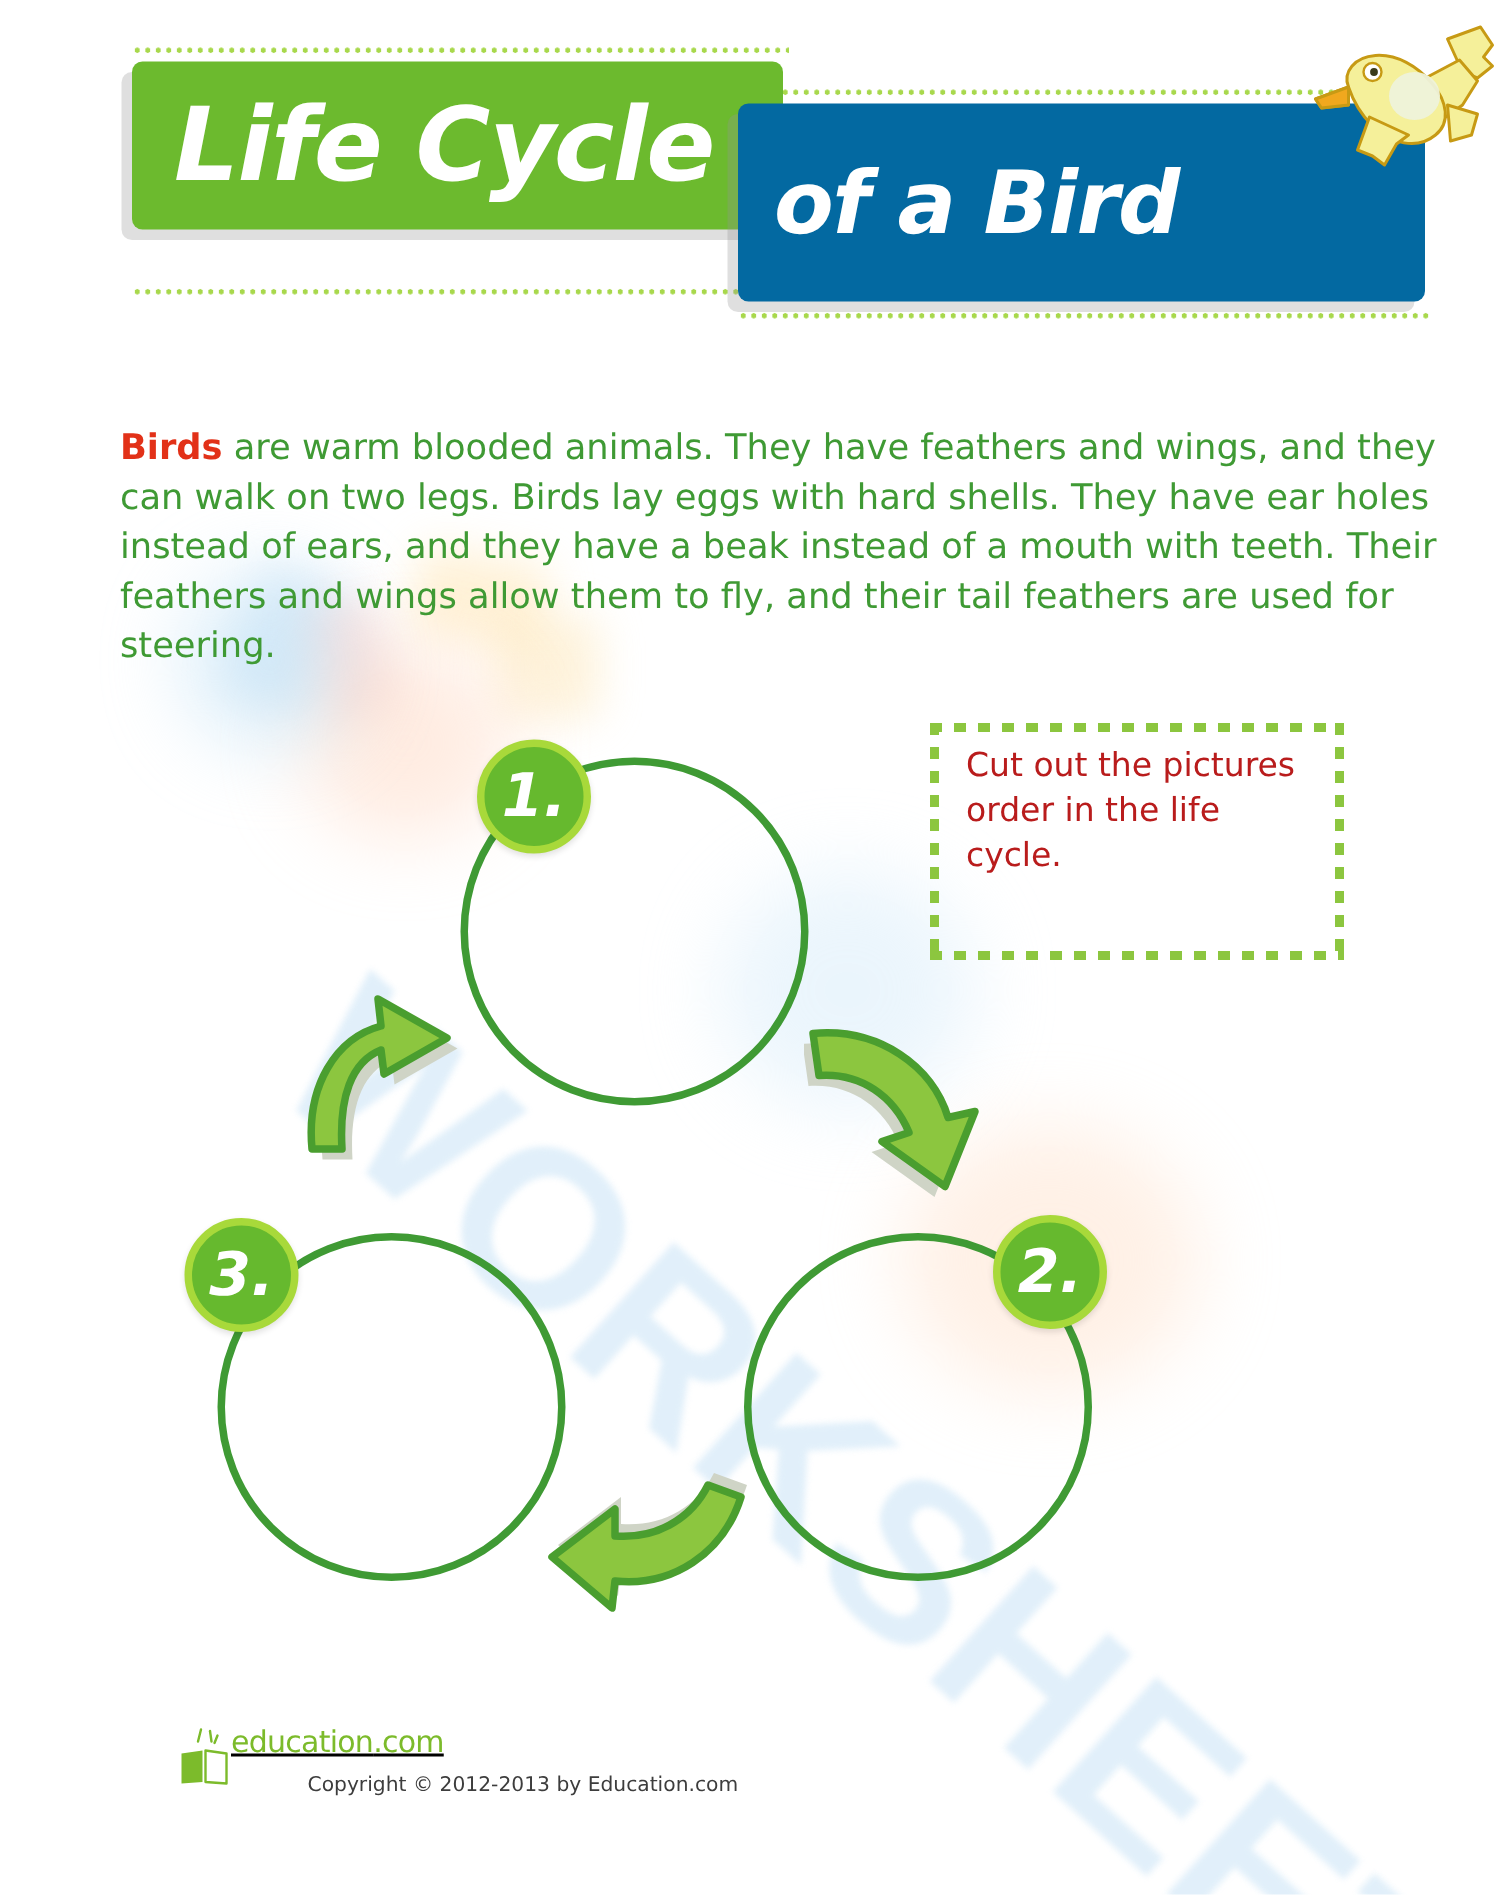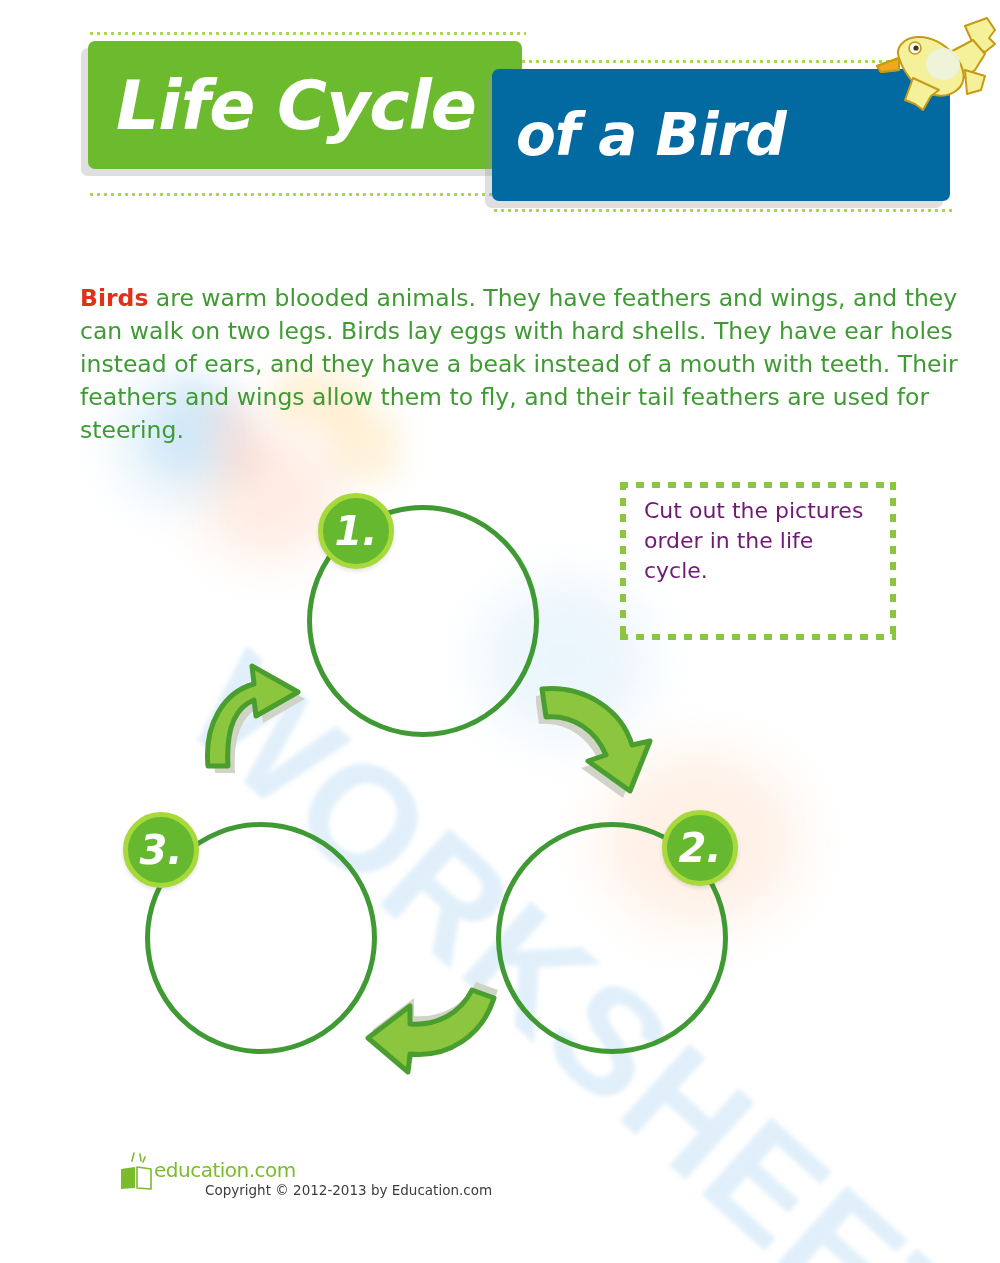--- a/index.html
+++ b/index.html
@@ -84,21 +84,21 @@
     position: absolute;
     border-radius: 7px;
     box-shadow: -7px 7px 0 rgba(150,150,150,0.30);
     display: flex;
     align-items: center;
   }
   .banner-1 {
     left: 88px;
     top: 41px;
     width: 434px;
-    height: 128px;
+    height: 112px;
     background: #6cba2e;
     z-index: 2;
   }
   .banner-2 {
     left: 492px;
     top: 69px;
     width: 458px;
     height: 132px;
     background: #0369a1;
     z-index: 4;
@@ -177,21 +177,21 @@
   }
   .notebox .dash-edge.v {
     background-image: repeating-linear-gradient(to bottom, #8cc63f 0 8px, transparent 8px 16px);
   }
   .notebox .e-top    { left: 0; top: 0; width: 100%; height: 6px; }
   .notebox .e-bottom { left: 0; bottom: 0; width: 100%; height: 6px; }
   .notebox .e-left   { left: 0; top: 0; width: 6px; height: 100%; }
   .notebox .e-right  { right: 0; top: 0; width: 6px; height: 100%; }
   .notebox .note-text {
     position: relative;
-    color: #701a75;
+    color: #b91c1c;
     font-size: 22px;
     line-height: 30px;
     font-family: "DejaVu Sans", sans-serif;
   }
 
   
   .diagram {
     position: absolute;
     left: 90px;
     top: 450px;
@@ -245,21 +245,22 @@
     top: 1145px;
     width: 1000px;
     height: 70px;
     z-index: 3;
   }
   .logo-wrap {
     position: absolute;
     left: 118px;
     top: 6px;
     display: flex;
-    align-items: center;
+    align-items: flex-start;
+    text-decoration: underline;
   }
   .logo-mark { width: 36px; height: 40px; }
   .logo-word {
     font-family: "DejaVu Sans", sans-serif;
     font-size: 20px;
     letter-spacing: -0.5px;
     line-height: 1;
     padding-bottom: 2px;
   }
   .logo-word .edu { color: #7cbb2b; }

